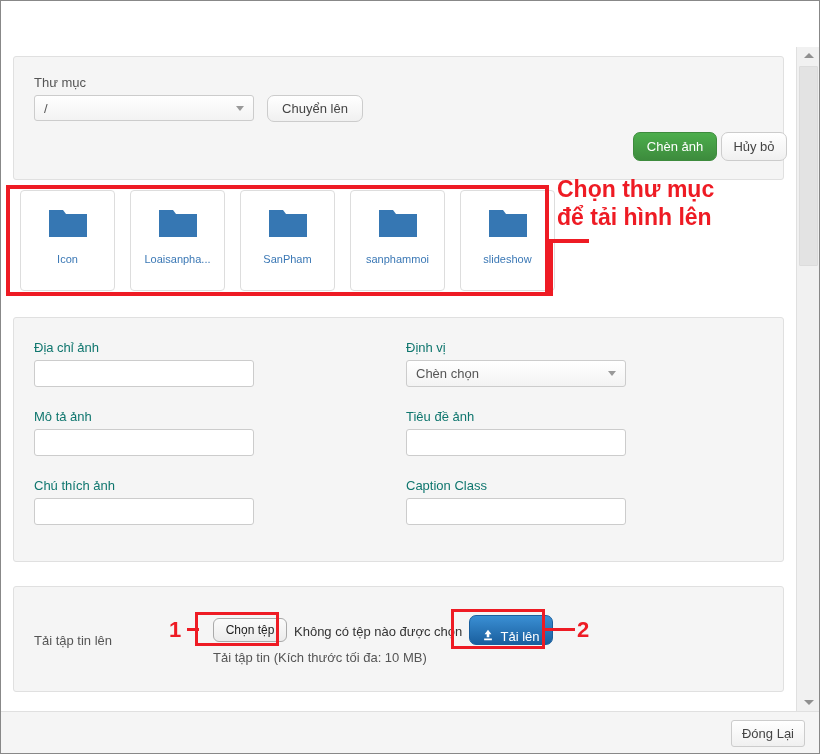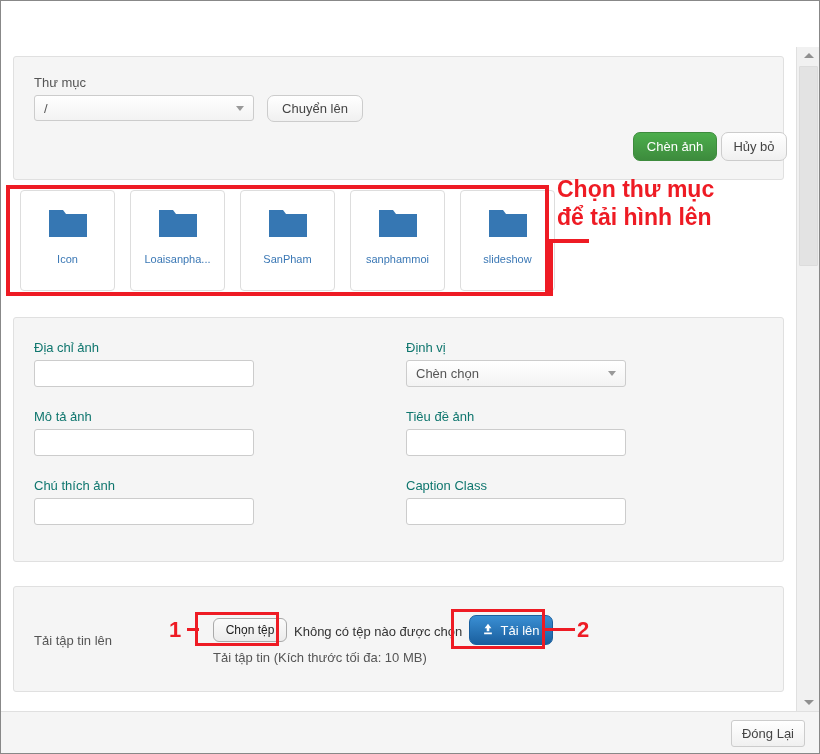--- a/index.html
+++ b/index.html
@@ -215,20 +215,21 @@
   #txt-nofile {
     position: absolute; left: 280px; top: 37px;
     font-size: 13px; color: #333333;
   }
   #btn-tailen {
     left: 455px; top: 28px; width: 84px; height: 30px;
     background: linear-gradient(#3a8fd4, #1a5f9e);
     border: 1px solid #1a5f9e;
     color: #ffffff; font-size: 13px;
     gap: 6px;
+    align-items: flex-end;
   }
   #txt-help {
     position: absolute; left: 199px; top: 63px;
     font-size: 13px; color: #555555;
   }
   
   #redbox-chontep {
     position: absolute; left: 194px; top: 565px;
     width: 84px; height: 34px;
     border: 3px solid #ee1b24; pointer-events: none;

